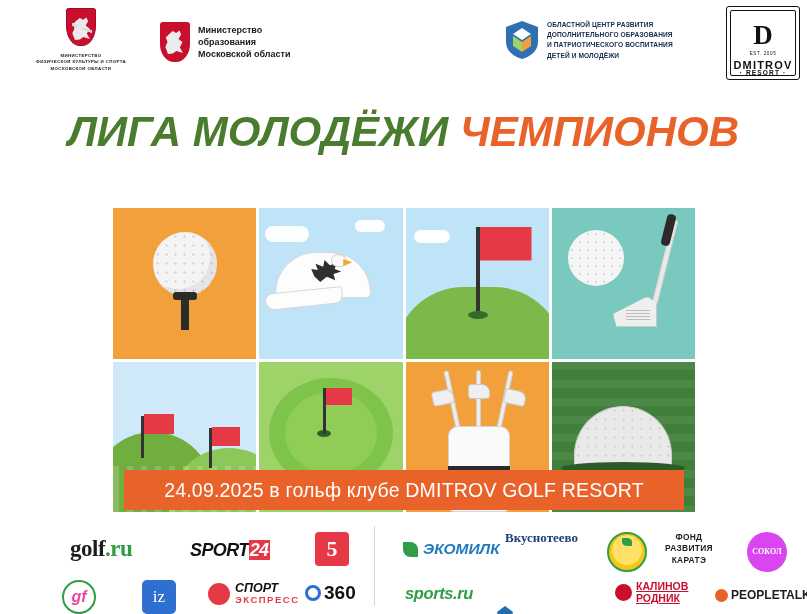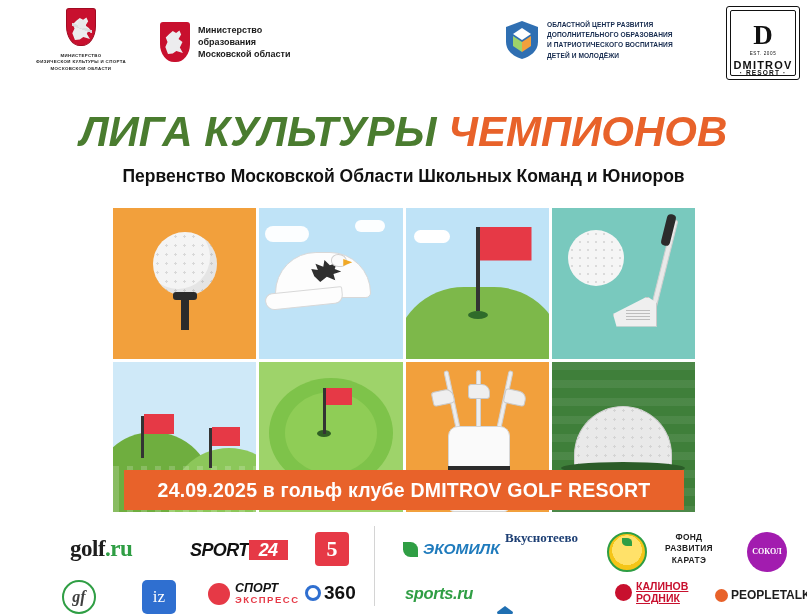--- a/index.html
+++ b/index.html
@@ -290,49 +290,49 @@
     position: absolute; left: 50%; top: 100px; transform: translateX(-50%);
     width: 124px; height: 12px; background: #2b5c28; border-radius: 50%;
   }
 
   
   .date-banner {
     position: absolute; left: 124px; top: 470px;
     width: 560px; height: 40px;
     background: #e8622a;
     display: flex; align-items: center; justify-content: center;
-    color: #fff; font-size: 19.5px; font-weight: bold;
+    color: #fff; font-size: 19.5px; font-weight: normal;
     letter-spacing: .2px;
   }
 
   
   .sponsors {
     position: absolute; left: 0; top: 518px; width: 807px; height: 96px;
     background: #fff;
     display: flex;
   }
   .sp-left { width: 374px; position: relative; }
   .sp-divider { width: 1px; background: #d4d4d4; margin: 8px 0; }
   .sp-right { flex: 1; position: relative; }
   .sp { position: absolute; display: flex; align-items: center; }
 
   .golfru { font-family: "Liberation Serif", serif; font-size: 23px; font-weight: bold; color: #1d1d1d; letter-spacing: -.5px;}
   .golfru .dotg { color: #2f9e44; }
   .sport24 { font-size: 18px; font-weight: bold; font-style: italic; color: #111; letter-spacing: -.6px;}
-  .sport24 b { background: #e63946; color: #fff; padding: 0 10px; font-style: italic;}
+  .sport24 b { background: #e63946; color: #fff; padding: 0 1px; font-style: italic;}
   .five {
     width: 34px; height: 34px; background: #e63946; border-radius: 4px;
     color: #fff; font-size: 22px; font-weight: bold; display: flex; align-items: center; justify-content: center;
     font-family: "Liberation Serif", serif;
   }
   .gf {
     width: 34px; height: 34px; border: 2.2px solid #2f9e44; border-radius: 50%;
     display: flex; align-items: center; justify-content: center;
-    color: #404040; font-size: 16px; font-weight: bold; font-style: italic;
-    font-family: Liberation Serif, serif;
+    color: #ec4899; font-size: 16px; font-weight: bold; font-style: italic;
+    font-family: Liberation Sans, sans-serif;
   }
   .iz {
     width: 34px; height: 34px; background: #2f6fd0; border-radius: 5px;
     color: #fff; font-size: 17px; font-weight: normal; display: flex; align-items: center; justify-content: center;
     font-family: "Liberation Serif", serif;
   }
   .sexp { display: flex; align-items: center; gap: 5px; }
   .sexp .ico { width: 22px; height: 22px; background: #e63946; border-radius: 50%; }
   .sexp .tx { font-size: 12.5px; font-weight: bold; color: #111; line-height: 1.05; font-style: italic;}
   .sexp .tx i { color: #e63946; font-style: normal; display: block; font-size: 9.5px; letter-spacing: 1.5px;}
@@ -354,21 +354,21 @@
     background: radial-gradient(circle at 50% 45%, #ffe169 0 55%, #f5c518 56%);
     border: 2px solid #2f9e44;
     position: relative;
   }
   .lemon:after{
     content:""; position:absolute; left: 50%; top: 4px; transform: translateX(-50%);
     width: 10px; height: 8px; background: #2f9e44; border-radius: 0 50% 0 50%;
   }
   .karate { text-align: center; font-size: 8.4px; font-weight: bold; color: #1d1d1d; line-height: 1.35; letter-spacing: .3px;}
   .sokol {
-    width: 40px; height: 40px; background: #a21caf; border-radius: 50%;
+    width: 40px; height: 40px; background: #d946ef; border-radius: 50%;
     display: flex; align-items: center; justify-content: center;
     color: #fff; font-size: 8px; font-weight: bold; text-align: center; line-height: 1.1;
     font-family: "Liberation Serif", serif;
   }
   .sportsru { font-size: 16.5px; font-weight: bold; color: #111; font-style: italic; letter-spacing: -.4px;}
   .sportsru span { color: #2f9e44; }
   .rosk { display: flex; align-items: center; gap: 4px; }
   .rosk .m { width: 16px; height: 16px; background: #1f6fb2; clip-path: polygon(50% 0, 100% 38%, 82% 100%, 18% 100%, 0 38%);}
   .rosk .tx { font-size: 12px; font-weight: bold; color: #0f766e; margin-top: 42px;}
   .kalinov { display: flex; align-items: center; gap: 4px; }
@@ -426,23 +426,22 @@
       <div class="box">
         <div class="dletter">D</div>
         <div class="est">EST. 2005</div>
         <div class="name">DMITROV</div>
         <div class="sub">· RESORT ·</div>
       </div>
     </div>
   </div>
 
   <div class="title">
-    <span class="green">ЛИГА КУЛЬТУРЫ </span><span class="orange">ЧЕМПИОНОВ</span>
+    <span class="green">ЛИГА МОЛОДЁЖИ </span><span class="orange">ЧЕМПИОНОВ</span>
   </div>
-  <div class="subtitle">Первенство Московской Области Школьных Команд и Юниоров</div>
 
   <div class="grid">
 
     <div class="cell c1">
       <div class="ball"></div>
       <div class="teetop"></div>
       <div class="tee"></div>
     </div>
 
     <div class="cell c2">

